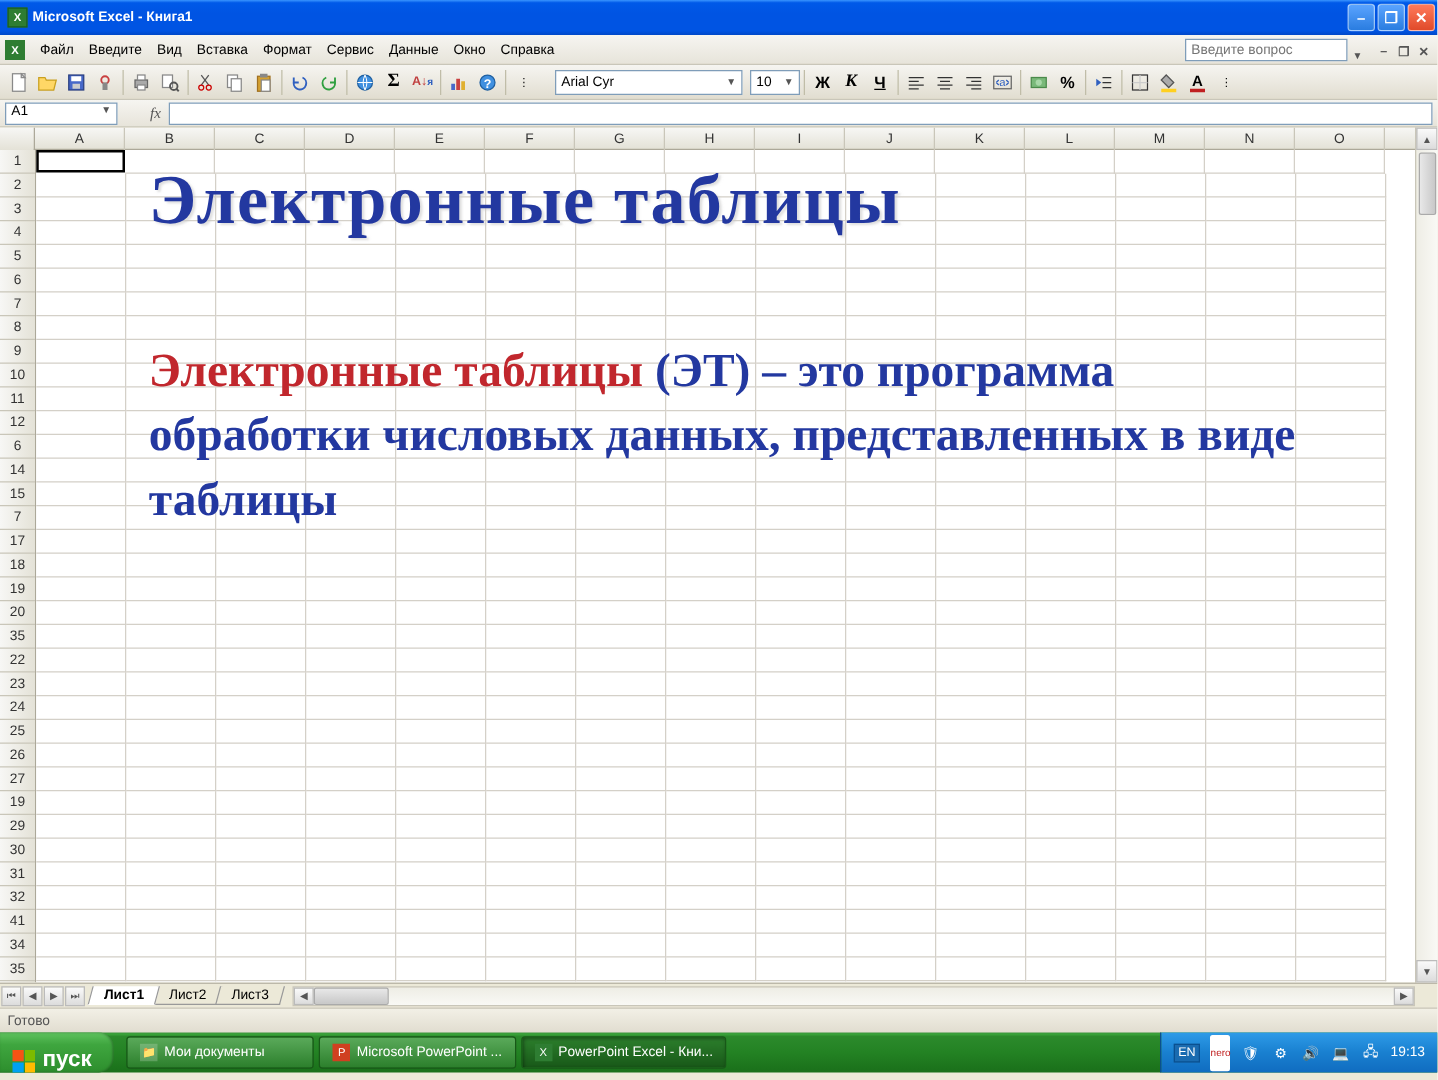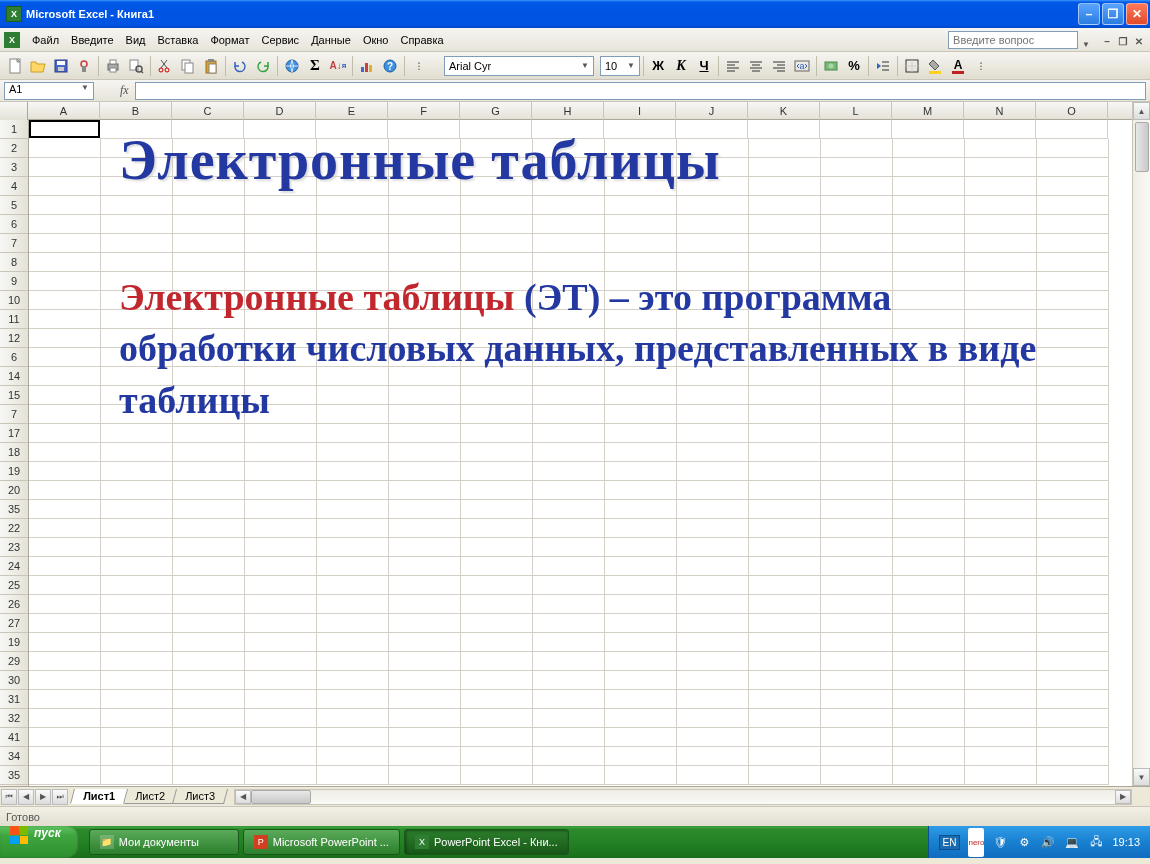--- a/index.html
+++ b/index.html
@@ -78,21 +78,21 @@
   .hscroll-area{flex:1;display:flex;margin-left:10px;}
   .hscroll{flex:1;background:linear-gradient(#eeede5,#f9f9f5);display:flex;border:1px solid #c9c6b9;height:16px;}
   .hthumb{width:60px;background:linear-gradient(to bottom,#e8e8e8,#c8c8c8);border:1px solid #aaa;border-radius:2px;margin:0 0 0 0;}
   .hscroll .sbtn{width:16px;height:14px;}
   
   
   .statusbar{height:20px;background:linear-gradient(#f2f0e6,#e1ddd0);border-top:1px solid #c9c6b9;display:flex;align-items:center;padding:0 6px;font-size:11px;color:#555;}
   
   
   .taskbar{height:32px;background:linear-gradient(to bottom,#3c8f3c 0%, #3aa53a 4%, #2c8a2c 10%, #238223 50%, #1a6f1a 100%);display:flex;align-items:center;}
-  .start-btn{height:32px;padding:0 18px 0 10px;background:linear-gradient(to bottom,#5fc35f 0%, #3fa63f 30%, #2d8e2d 100%);border-radius:0 12px 12px 0;display:flex;align-items:flex-start;color:white;font-weight:bold;font-style:italic;font-size:12px;cursor:pointer;box-shadow:inset -1px 0 2px rgba(0,0,0,0.3);gap:6px;}
+  .start-btn{height:32px;padding:0 18px 0 10px;background:linear-gradient(to bottom,#5fc35f 0%, #3fa63f 30%, #2d8e2d 100%);border-radius:0 12px 12px 0;display:flex;align-items:flex-end;color:white;font-weight:bold;font-size:18px;cursor:pointer;box-shadow:inset -1px 0 2px rgba(0,0,0,0.3);gap:6px;}
   .start-btn .win-logo{width:18px;height:18px;display:grid;grid-template-columns:1fr 1fr;grid-template-rows:1fr 1fr;gap:1px;}
   .win-logo div:nth-child(1){background:#f65314;}
   .win-logo div:nth-child(2){background:#7cbb00;}
   .win-logo div:nth-child(3){background:#00a1f1;}
   .win-logo div:nth-child(4){background:#ffbb00;}
   .task-item{height:26px;margin:0 2px;padding:0 10px;background:linear-gradient(#5aaa5a,#2c7f2c);border:1px solid #185818;border-radius:3px;display:flex;align-items:center;color:white;font-size:11px;cursor:pointer;gap:5px;min-width:150px;}
   .task-item.active{background:linear-gradient(#2c7f2c,#185818);box-shadow:inset 1px 1px 3px rgba(0,0,0,0.4);}
   .task-item .ico{width:14px;height:14px;background:#fff3;display:flex;align-items:center;justify-content:center;font-size:9px;}
   .tray{height:32px;margin-left:auto;background:linear-gradient(to bottom,#2e9be8 0%,#1980d0 50%,#106cc0 100%);display:flex;align-items:center;padding:0 10px;gap:8px;color:white;font-size:11px;border-left:1px solid #0a5090;}
   .tray .tic{width:16px;height:29px;display:flex;align-items:center;justify-content:center;font-size:11px;cursor:pointer;}

